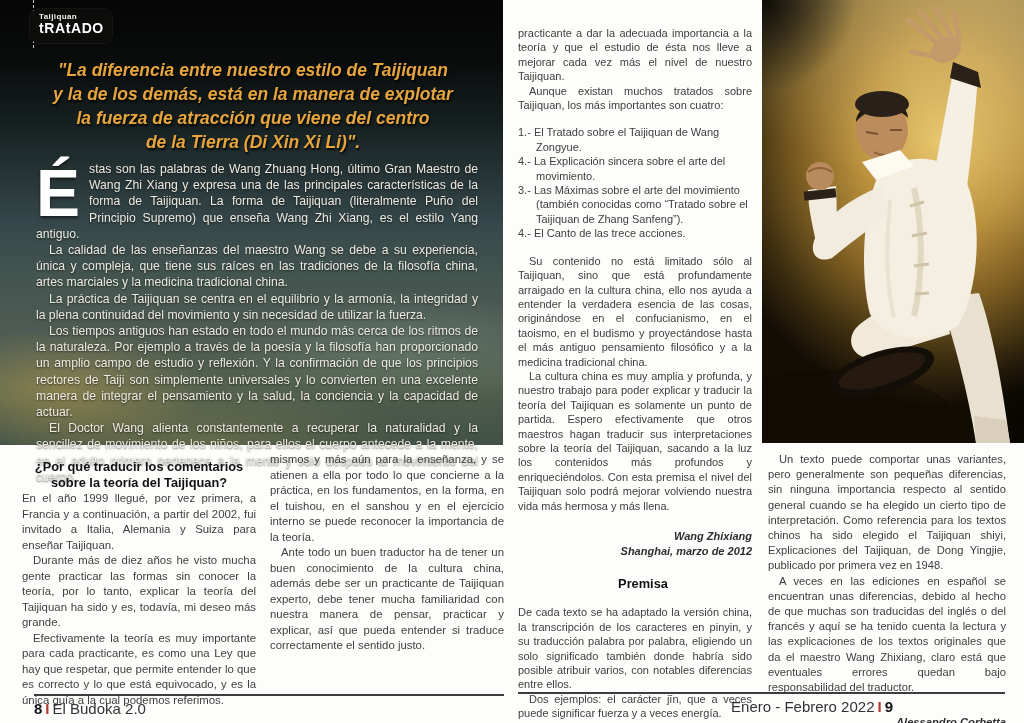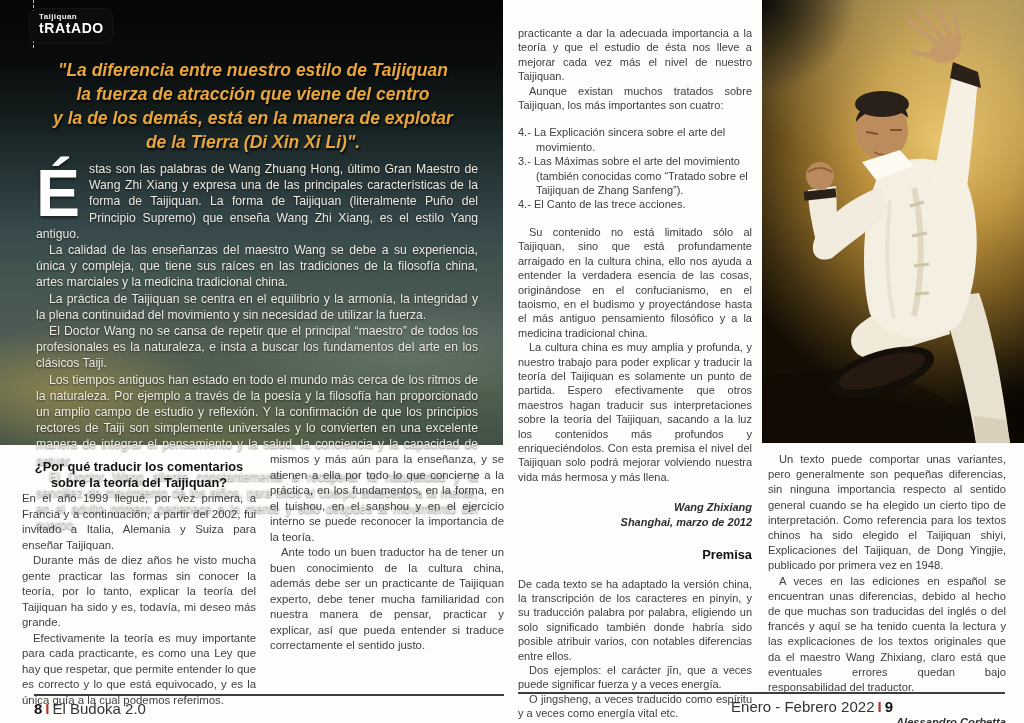--- a/index.html
+++ b/index.html
@@ -47,21 +47,21 @@
 
   
   .rcol1 { position:absolute; left:518px; top:26px; width:234px;
            color:#3e3e3e; font-size:11px; line-height:14.4px; text-align:justify; }
   .rcol1 p.ind { text-indent:11px; } .gap-m { height:13px; }
   .tratados-list { list-style:none; }
   .tratados-list li { padding-left:18px; text-indent:-18px; text-align:left; }
   .signature { font-weight:bold; font-style:italic; text-align:right;
                color:#2e2e2e; margin:16px 0 6px 0; line-height:15px; }
   .premisa-h { font-weight:bold; font-size:12.8px; color:#111;
-               margin:18px 0 14px 16px; text-align:right; }
+               margin:18px 0 14px 16px; text-align:center; }
   .rcol2 { position:absolute; left:768px; top:452px; width:238px;
            color:#3e3e3e; font-size:11.2px; line-height:15.2px; text-align:justify; }
   .rcol2 p.ind { text-indent:11px; }
   .rcol2 .signature { margin-top:20px; }
 
   
   .photo { position:absolute; left:762px; top:0; width:262px; height:443px; overflow:hidden;
     background:
       radial-gradient(ellipse 60% 35% at 0% 0%, rgba(0,0,0,0.85), transparent 60%),
       radial-gradient(ellipse 50% 30% at 100% 95%, rgba(0,0,0,0.55), transparent 60%),
@@ -88,30 +88,29 @@
   <section>
     <div class="hero">
       <div class="dotted-line"></div>
       <div class="badge">
         <div class="badge-small">Taijiquan</div>
         <div class="badge-big">tRAtADO</div>
       </div>
 
       <div class="quote">
         <div>"La diferencia entre nuestro estilo de Taijiquan</div>
+        <div>y la de los demás, está en la manera de explotar</div>
         <div>la fuerza de atracción que viene del centro</div>
-        <div>y la de los demás, está en la manera de explotar</div>
         <div>de la Tierra (Di Xin Xi Li)".</div>
       </div>
 
       <div class="intro">
         <p><span class="dropcap">É</span><span>stas son las palabras de Wang Zhuang Hong, último Gran Maestro de Wang Zhi Xiang y expresa una de las principales características de la forma de Taijiquan. La forma de Taijiquan (literalmente Puño del Principio Supremo) que enseña Wang Zhi Xiang, es el estilo Yang antiguo.</span></p>
         <p class="ind">La calidad de las enseñanzas del maestro Wang se debe a su experiencia, única y compleja, que tiene sus raíces en las tradiciones de la filosofía china, artes marciales y la medicina tradicional china.</p>
         <p class="ind">La práctica de Taijiquan se centra en el equilibrio y la armonía, la integridad y la plena continuidad del movimiento y sin necesidad de utilizar la fuerza.</p>
-        <p class="ind">El Doctor Wang no se cansa de repetir que el principal “maestro” de todos los profesionales es la naturaleza, e insta a buscar los fundamentos del arte en los clásicos Taiji.</p>
         <p class="ind">Los tiempos antiguos han estado en todo el mundo más cerca de los ritmos de la naturaleza. Por ejemplo a través de la poesía y la filosofía han proporcionado un amplio campo de estudio y reflexión. Y la confirmación de que los principios rectores de Taiji son simplemente universales y lo convierten en una excelente manera de integrar el pensamiento y la salud, la conciencia y la capacidad de actuar.</p>
         <p class="ind">El Doctor Wang alienta constantemente a recuperar la naturalidad y la sencillez de movimiento de los niños, para ellos el cuerpo antecede a la mente, en el adulto primero pertenece a la mente y sólo después al movimiento del cuerpo.</p>
       </div>
     </div>
 
     <div class="lcol1 body-text">
       <h2 class="sec-heading">¿Por qué traducir los comentarios sobre la teoría del Taijiquan?</h2>
       <p>En el año 1999 llegué, por vez primera, a Francia y a continuación, a partir del 2002, fui invitado a Italia, Alemania y Suiza para enseñar Taijiquan.</p>
       <p class="ind">Durante más de diez años he visto mucha gente practicar las formas sin conocer la teoría, por lo tanto, explicar la teoría del Taijiquan ha sido y es, todavía, mi deseo más grande.</p>
       <p class="ind">Efectivamente la teoría es muy importante para cada practicante, es como una Ley que hay que respetar, que permite entender lo que es correcto y lo que está equivocado, y es la única guía a la cual podemos referimos.</p>
@@ -176,20 +175,21 @@
 
         <path d="M100,162 L138,150 L152,166 L114,180 Z" fill="#fdfaf2"></path>
       </svg>
     </div>
 
     <div class="rcol1">
       <p>practicante a dar la adecuada importancia a la teoría y que el estudio de ésta nos lleve a mejorar cada vez más el nivel de nuestro Taijiquan.</p>
       <p class="ind">Aunque existan muchos tratados sobre Taijiquan, los más importantes son cuatro:</p>
       <div class="gap-m"></div>
       <ul class="tratados-list">
+        <li>1.- El Tratado sobre el Taijiquan de Wang Zongyue.</li>
         <li>4.- La Explicación sincera sobre el arte del movimiento.</li>
         <li>3.- Las Máximas sobre el arte del movimiento (también conocidas como “Tratado sobre el Taijiquan de Zhang Sanfeng”).</li>
         <li>4.- El Canto de las trece acciones.</li>
       </ul>
       <div class="gap-m"></div>
       <p class="ind">Su contenido no está limitado sólo al Taijiquan, sino que está profundamente arraigado en la cultura china, ello nos ayuda a entender la verdadera esencia de las cosas, originándose en el confucianismo, en el taoismo, en el budismo y proyectándose hasta el más antiguo pensamiento filosófico y a la medicina tradicional china.</p>
       <p class="ind">La cultura china es muy amplia y profunda, y nuestro trabajo para poder explicar y traducir la teoría del Taijiquan es solamente un punto de partida. Espero efectivamente que otros maestros hagan traducir sus interpretaciones sobre la teoría del Taijiquan, sacando a la luz los contenidos más profundos y enriqueciéndolos. Con esta premisa el nivel del Taijiquan solo podrá mejorar volviendo nuestra vida más hermosa y más llena.</p>
       <div class="signature">
         <div>Wang Zhixiang</div>
         <div>Shanghai, marzo de 2012</div>

